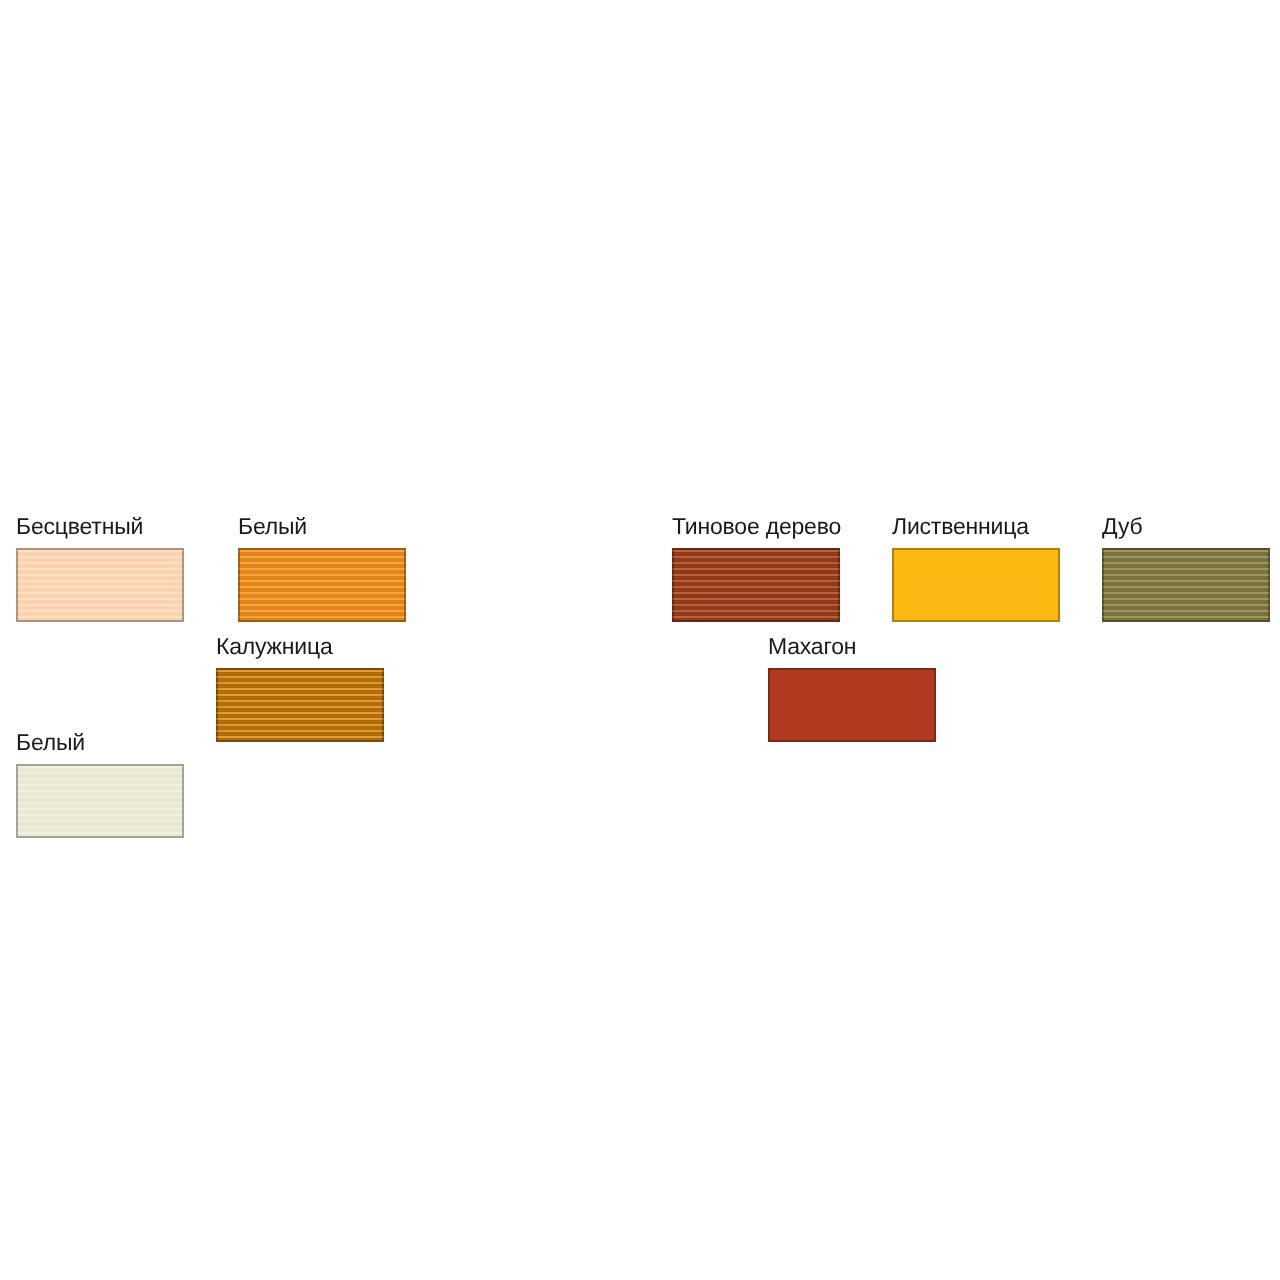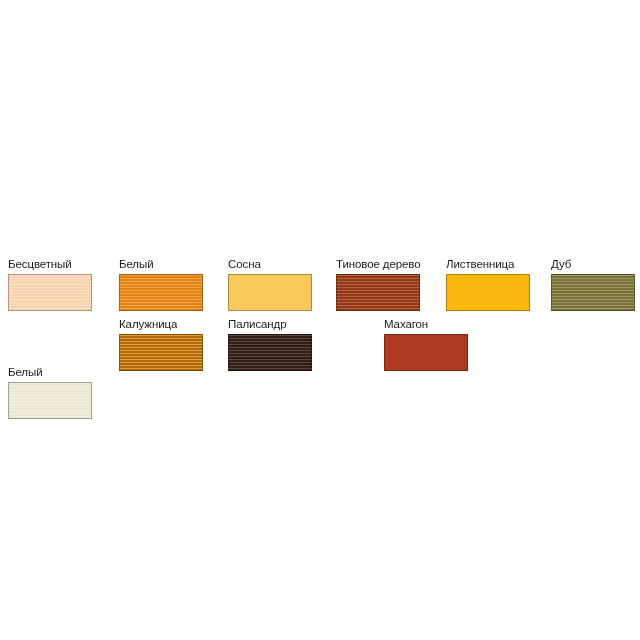--- a/index.html
+++ b/index.html
@@ -91,24 +91,20 @@
     <div class="swatch-cell" style="left:8px;">
       <span class="swatch-label">Бесцветный</span>
       <span class="swatch-chip grain-faint" style="background-color:#FBD2AE;"></span>
     </div>
 
     <div class="swatch-cell" style="left:119px;">
       <span class="swatch-label">Белый</span>
       <span class="swatch-chip grain-soft" style="background-color:#EF8B16;"></span>
     </div>
 
-    <div class="swatch-cell" style="left:228px;">
-      <span class="swatch-label">Сосна</span>
-      <span class="swatch-chip grain-none" style="background-color:#F9CA5A;"></span>
-    </div>
 
     <div class="swatch-cell" style="left:336px;">
       <span class="swatch-label">Тиновое дерево</span>
       <span class="swatch-chip grain-medium" style="background-color:#A8431B;"></span>
     </div>
 
     <div class="swatch-cell" style="left:446px;">
       <span class="swatch-label">Лиственница</span>
       <span class="swatch-chip grain-none" style="background-color:#FBB811;"></span>
     </div>
@@ -120,29 +116,25 @@
 
   </div>
 
   <div class="swatch-row row-2">
 
     <div class="swatch-cell" style="left:8px;margin-top:48px;">
       <span class="swatch-label">Белый</span>
       <span class="swatch-chip grain-faint" style="background-color:#E9E8D2;"></span>
     </div>
 
-    <div class="swatch-cell" style="left:119px;">
+    <div class="swatch-cell" style="left:108px;">
       <span class="swatch-label">Калужница</span>
       <span class="swatch-chip grain-strong" style="background-color:#DF8A0F;"></span>
     </div>
 
-    <div class="swatch-cell" style="left:228px;">
-      <span class="swatch-label">Палисандр</span>
-      <span class="swatch-chip grain-medium" style="background-color:#3A2318;"></span>
-    </div>
 
     <div class="swatch-cell" style="left:336px;margin-left:48px;">
       <span class="swatch-label">Махагон</span>
       <span class="swatch-chip grain-none" style="background-color:#B03A20;"></span>
     </div>
 
   </div>
 
 </div>
 

